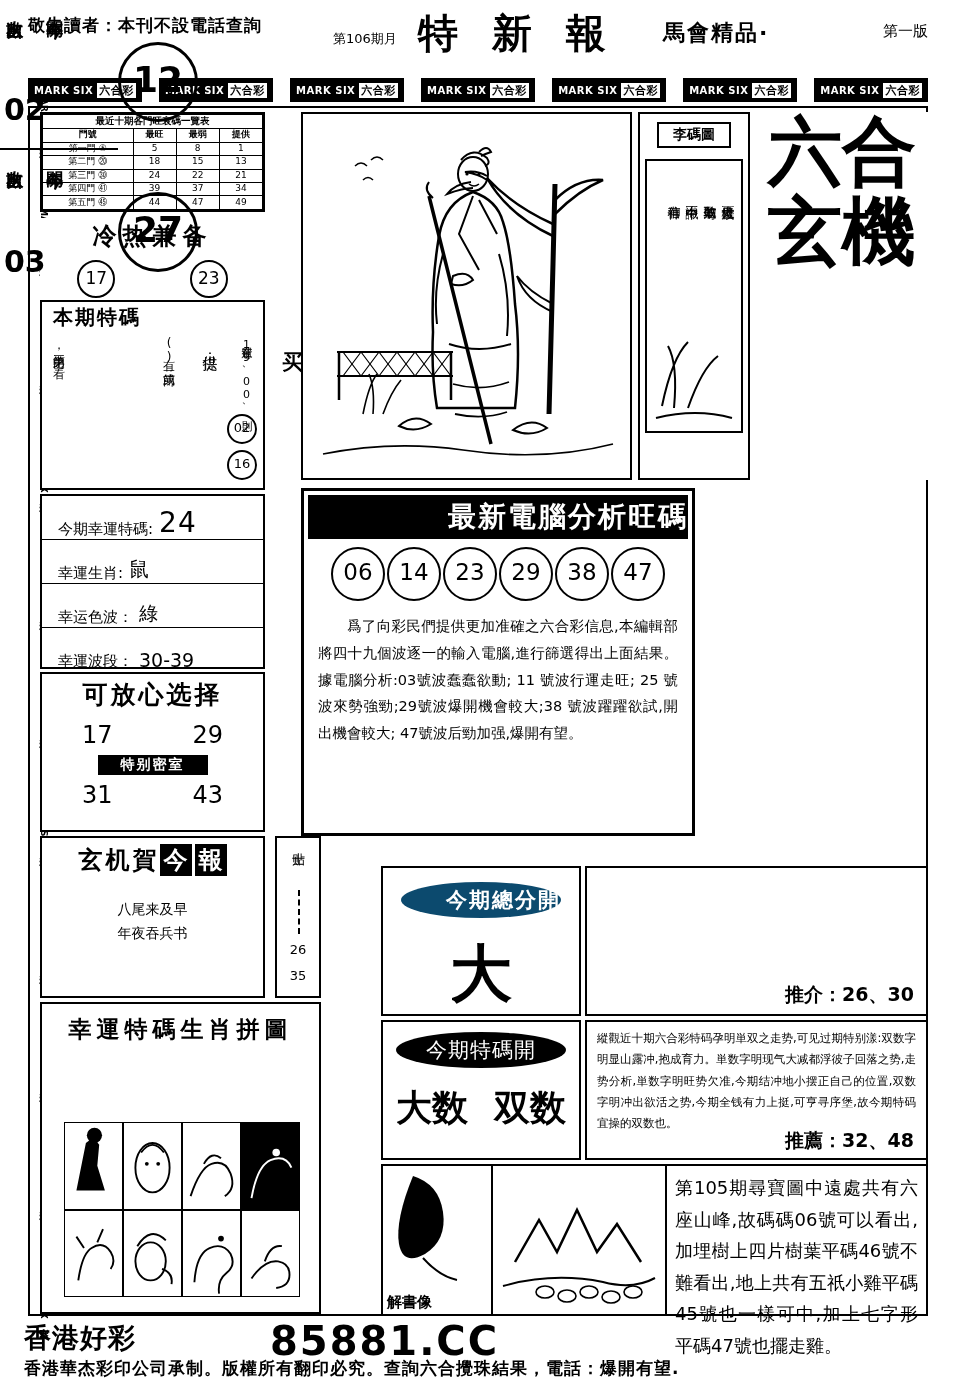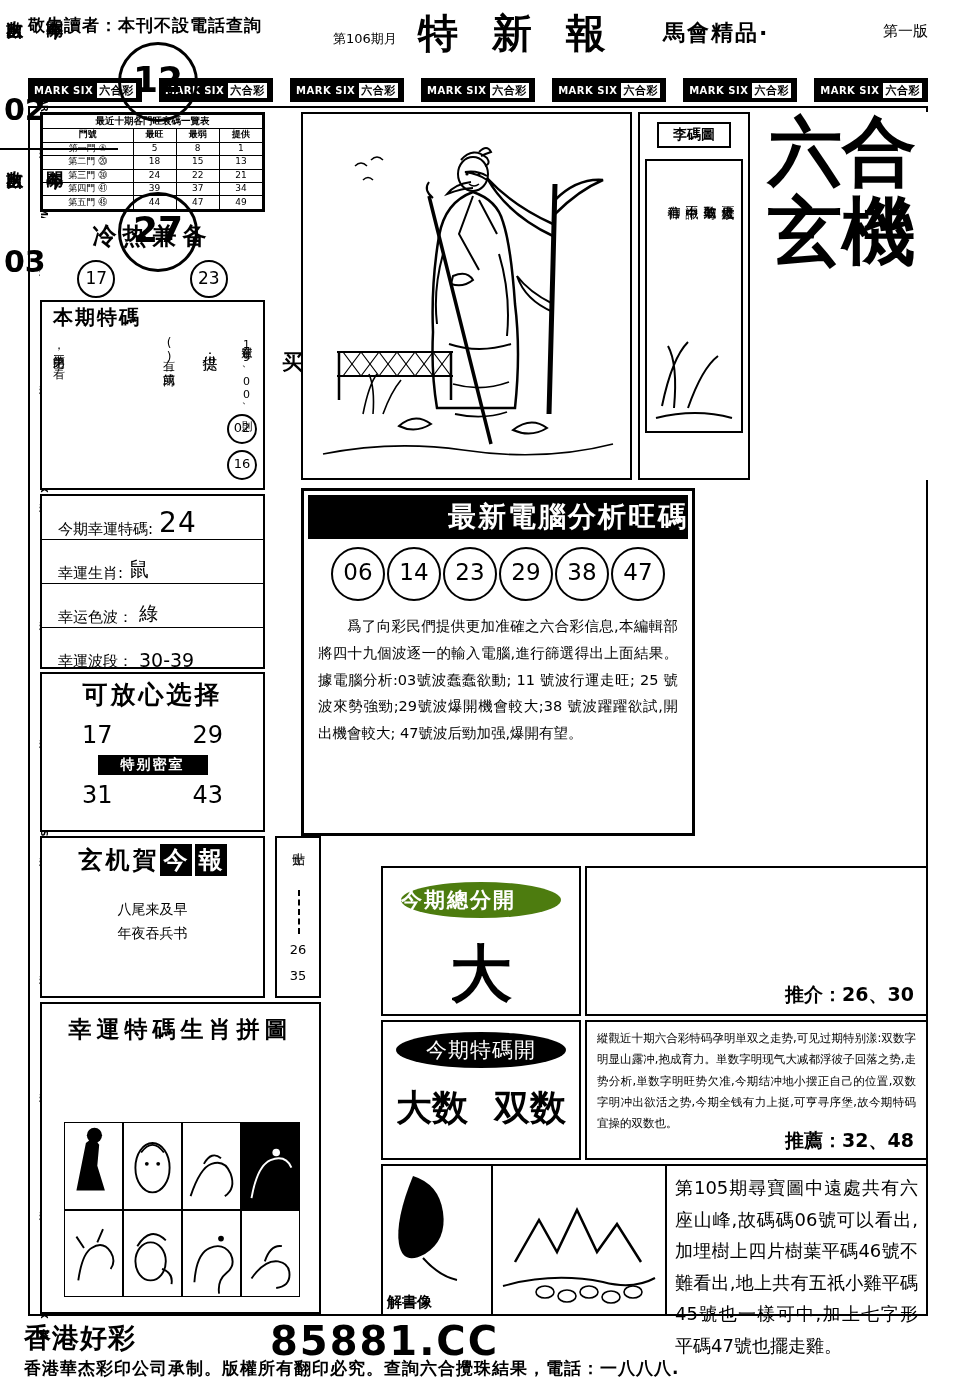--- a/index.html
+++ b/index.html
@@ -91,21 +91,21 @@
 
   #stats{left:700px;top:488px;width:228px;height:348px;border:none;}
   .statrow{position:absolute;width:228px;height:160px;}
   .statrow .lbl{position:absolute;writing-mode:vertical-rl;text-orientation:upright;font-size:17px;font-weight:bold;line-height:1.25;}
   .statrow .num{position:absolute;font-size:30px;font-weight:bold;}
   .statrow .big{position:absolute;border:3px solid #000;border-radius:50%;width:74px;height:74px;line-height:70px;text-align:center;font-size:36px;font-weight:bold;}
   .statrow .sep{position:absolute;left:0;top:0;width:118px;border-top:2px solid #000;}
   .cbox{position:absolute;border:2px solid #000;box-sizing:border-box;background:#fff;}
   #mai{left:381px;top:840px;width:547px;height:22px;border:none;text-align:center;font-size:21px;font-weight:bold;letter-spacing:10px;}
   #half1{left:381px;top:866px;width:200px;height:150px;border:2px solid #000;}
-  #half1 .oval{margin:14px auto 0;width:160px;height:36px;border-radius:50%;background:#4d7c0f;color:#fff;font-size:21px;font-weight:bold;text-align:left;line-height:36px;letter-spacing:2px;}
+  #half1 .oval{margin:14px auto 0;width:160px;height:36px;border-radius:50%;background:#0c4a6e;color:#fff;font-size:21px;font-weight:bold;text-align:right;line-height:36px;letter-spacing:2px;}
   #half1 .big{text-align:center;font-size:62px;font-weight:bold;margin-top:14px;}
   #txt1{left:585px;top:866px;width:343px;height:150px;border:2px solid #000;}
   #txt1 .p{font-size:11.5px;line-height:1.9;margin:8px 10px;text-align:justify;}
   #txt1 .rec{position:absolute;right:12px;bottom:6px;font-size:19px;font-weight:bold;}
   #half2{left:381px;top:1020px;width:200px;height:140px;border:2px solid #000;}
   #half2 .oval{margin:10px auto 0;width:170px;height:36px;border-radius:50%;background:#000;color:#fff;font-size:21px;font-weight:normal;text-align:center;line-height:36px;letter-spacing:1px;}
   #half2 .two{display:flex;justify-content:space-around;font-size:36px;font-weight:bold;margin-top:16px;}
   #txt2{left:585px;top:1020px;width:343px;height:140px;border:2px solid #000;}
   #txt2 .p{font-size:11.5px;line-height:1.85;margin:6px 10px;text-align:justify;}
   #txt2 .rec{position:absolute;right:12px;bottom:4px;font-size:19px;font-weight:bold;}
@@ -511,16 +511,16 @@
       </svg>
     </div>
     <div id="bp-c">
       <div class="p">第105期尋寶圖中遠處共有六座山峰,故碼碼06號可以看出,加埋樹上四片樹葉平碼46號不難看出,地上共有五祇小雞平碼45號也一樣可中,加上七字形平碼47號也擺走雞。</div>
     </div>
   </div>
 
   <div class="footer">
     <div class="foot-brand">香港好彩</div>
     <div class="foot-num">85881.CC</div>
-    <div class="foot-line">香港華杰彩印公司承制。版權所有翻印必究。查詢六合攪珠結果，電話：一八八八.</div>
+    <div class="foot-line">香港華杰彩印公司承制。版權所有翻印必究。查詢六合攪珠結果，電話：爆開有望.</div>
   </div>
 
 </div>
 
 </body></html>

